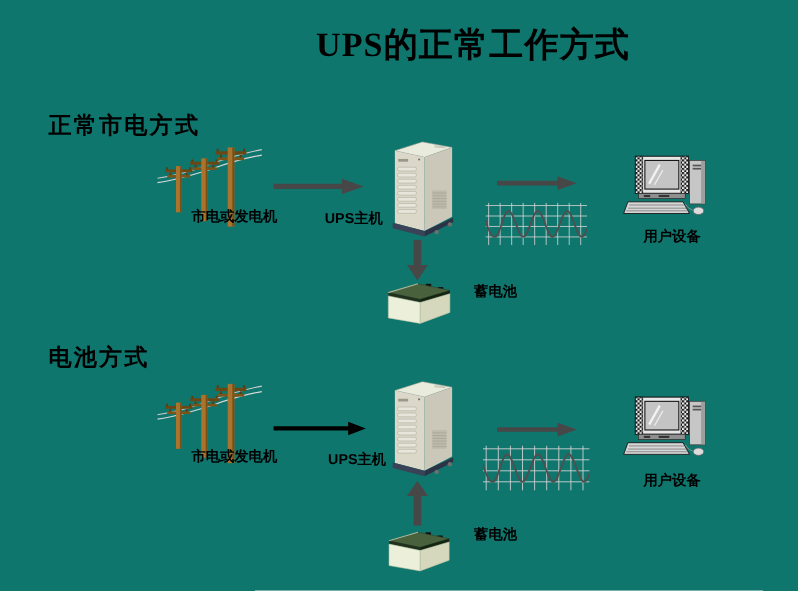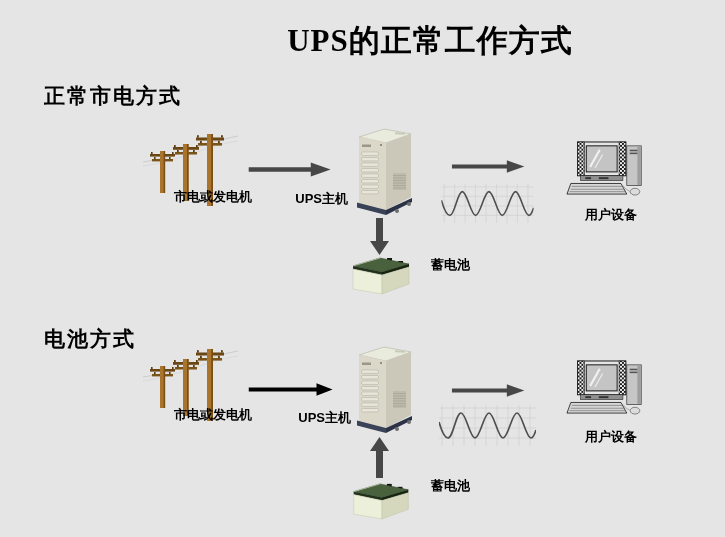--- a/index.html
+++ b/index.html
@@ -1,16 +1,16 @@
 <!DOCTYPE html>
 <html><head>
 <meta charset="utf-8">
 <style>
   html,body{margin:0;padding:0;background:#fff;}
-  .slide{position:relative;width:725px;height:537px;background:#e5e5e5;overflow:hidden;
+  .slide{position:relative;width:725px;height:537px;background:#0f766e;overflow:hidden;
          font-family:"Liberation Sans","DejaVu Sans",sans-serif;color:#000;}
   .title{position:absolute;left:225px;top:20px;width:410px;margin:0;text-align:center;
          font-family:"Liberation Serif","DejaVu Serif",serif;font-weight:700;font-size:31px;
          letter-spacing:1px;white-space:nowrap;}
   .heading{position:absolute;margin:0;font-family:"Liberation Serif","DejaVu Serif",serif;
            font-weight:700;font-size:21px;letter-spacing:2px;white-space:nowrap;}
   .lbl{position:absolute;font-weight:700;font-size:13px;text-align:right;white-space:nowrap;}
   svg.icon{position:absolute;display:block;}
   .defs{position:absolute;width:0;height:0;overflow:hidden;}
 </style>
@@ -151,21 +151,21 @@
     <symbol id="sym-thin-arrow-right" viewBox="0 0 90 18">
       <polygon points="0,7 72,7 72,2.5 89,9 72,15.5 72,11 0,11" fill="#000000"></polygon>
     </symbol>
   </defs>
 </svg>
 
 <div class="slide">
   <h1 class="title">UPS的正常工作方式</h1>
 
   <section>
-    <h2 class="heading" style="left:44px;top:82px;">正常市电方式</h2>
+    <h2 class="heading" style="left:44px;top:100px;">正常市电方式</h2>
 
     <svg class="icon" style="left:143px;top:132px;width:96px;height:82px;" viewBox="0 0 96 82">
         <use href="#sym-poles" xlink:href="#sym-poles"></use>
       </svg>
     <div class="lbl" style="left:150px;top:188px;width:102px;">市电或发电机</div>
 
     <svg class="icon" style="left:246px;top:161px;width:88px;height:17px;" viewBox="0 0 88 18">
         <use href="#sym-block-arrow-right" xlink:href="#sym-block-arrow-right"></use>
       </svg>
 
@@ -190,21 +190,21 @@
       </svg>
     <div class="lbl" style="left:575px;top:206px;width:62px;">用户设备</div>
 
     <svg class="icon" style="left:351px;top:253px;width:60px;height:42px;" viewBox="0 0 60 42">
         <use href="#sym-battery" xlink:href="#sym-battery"></use>
       </svg>
     <div class="lbl" style="left:418px;top:256px;width:52px;">蓄电池</div>
   </section>
 
   <section>
-    <h2 class="heading" style="left:44px;top:325px;">电池方式</h2>
+    <h2 class="heading" style="left:44px;top:311px;">电池方式</h2>
 
     <svg class="icon" style="left:143px;top:347px;width:96px;height:82px;" viewBox="0 0 96 82">
         <use href="#sym-poles" xlink:href="#sym-poles"></use>
       </svg>
     <div class="lbl" style="left:150px;top:406px;width:102px;">市电或发电机</div>
 
     <svg class="icon" style="left:246px;top:381px;width:90px;height:17px;" viewBox="0 0 90 18">
         <use href="#sym-thin-arrow-right" xlink:href="#sym-thin-arrow-right"></use>
       </svg>
 

